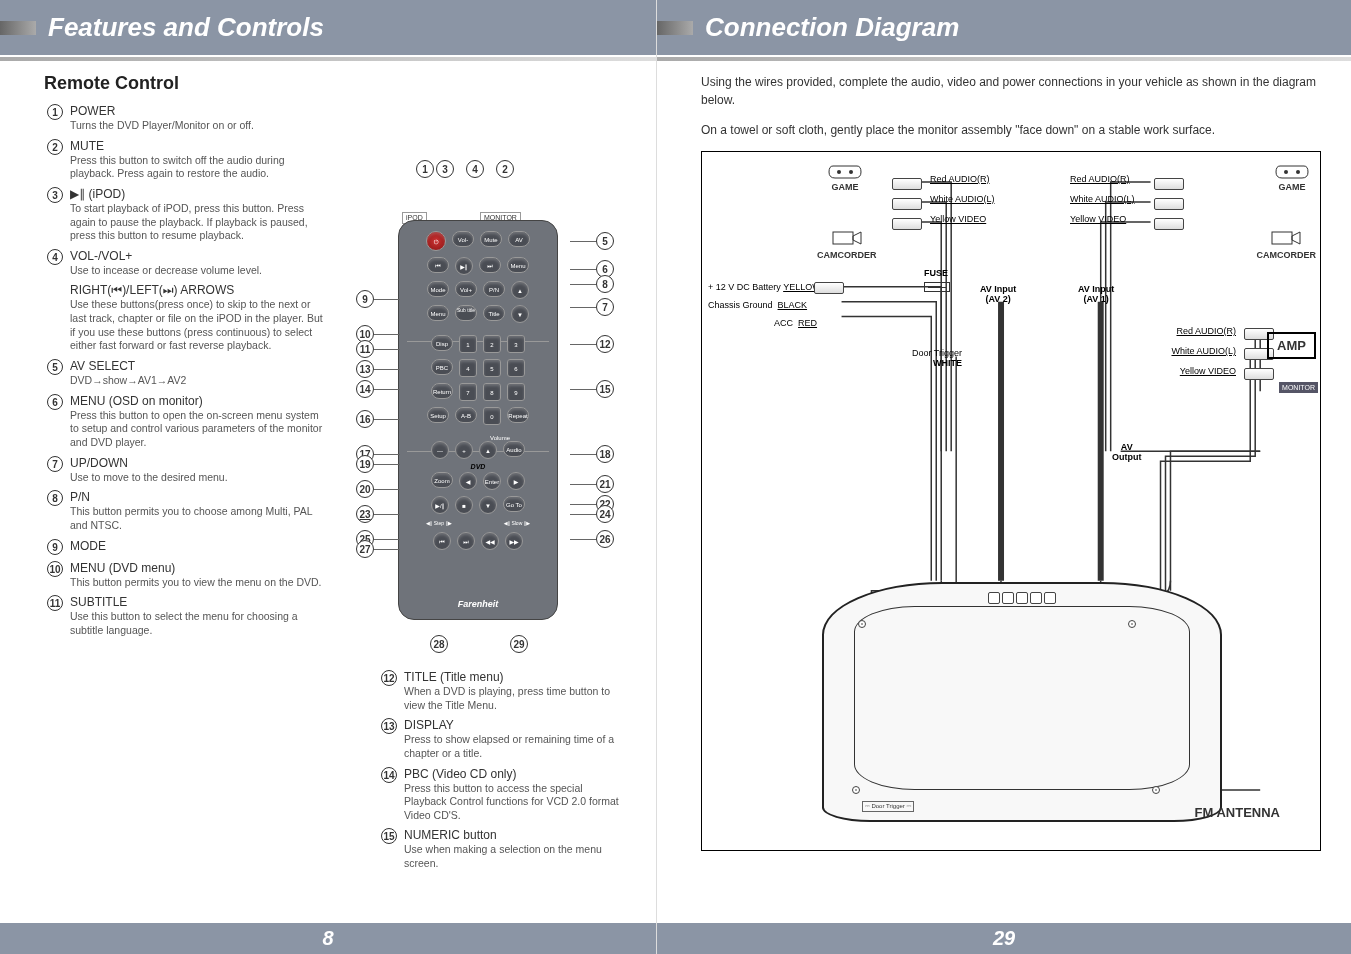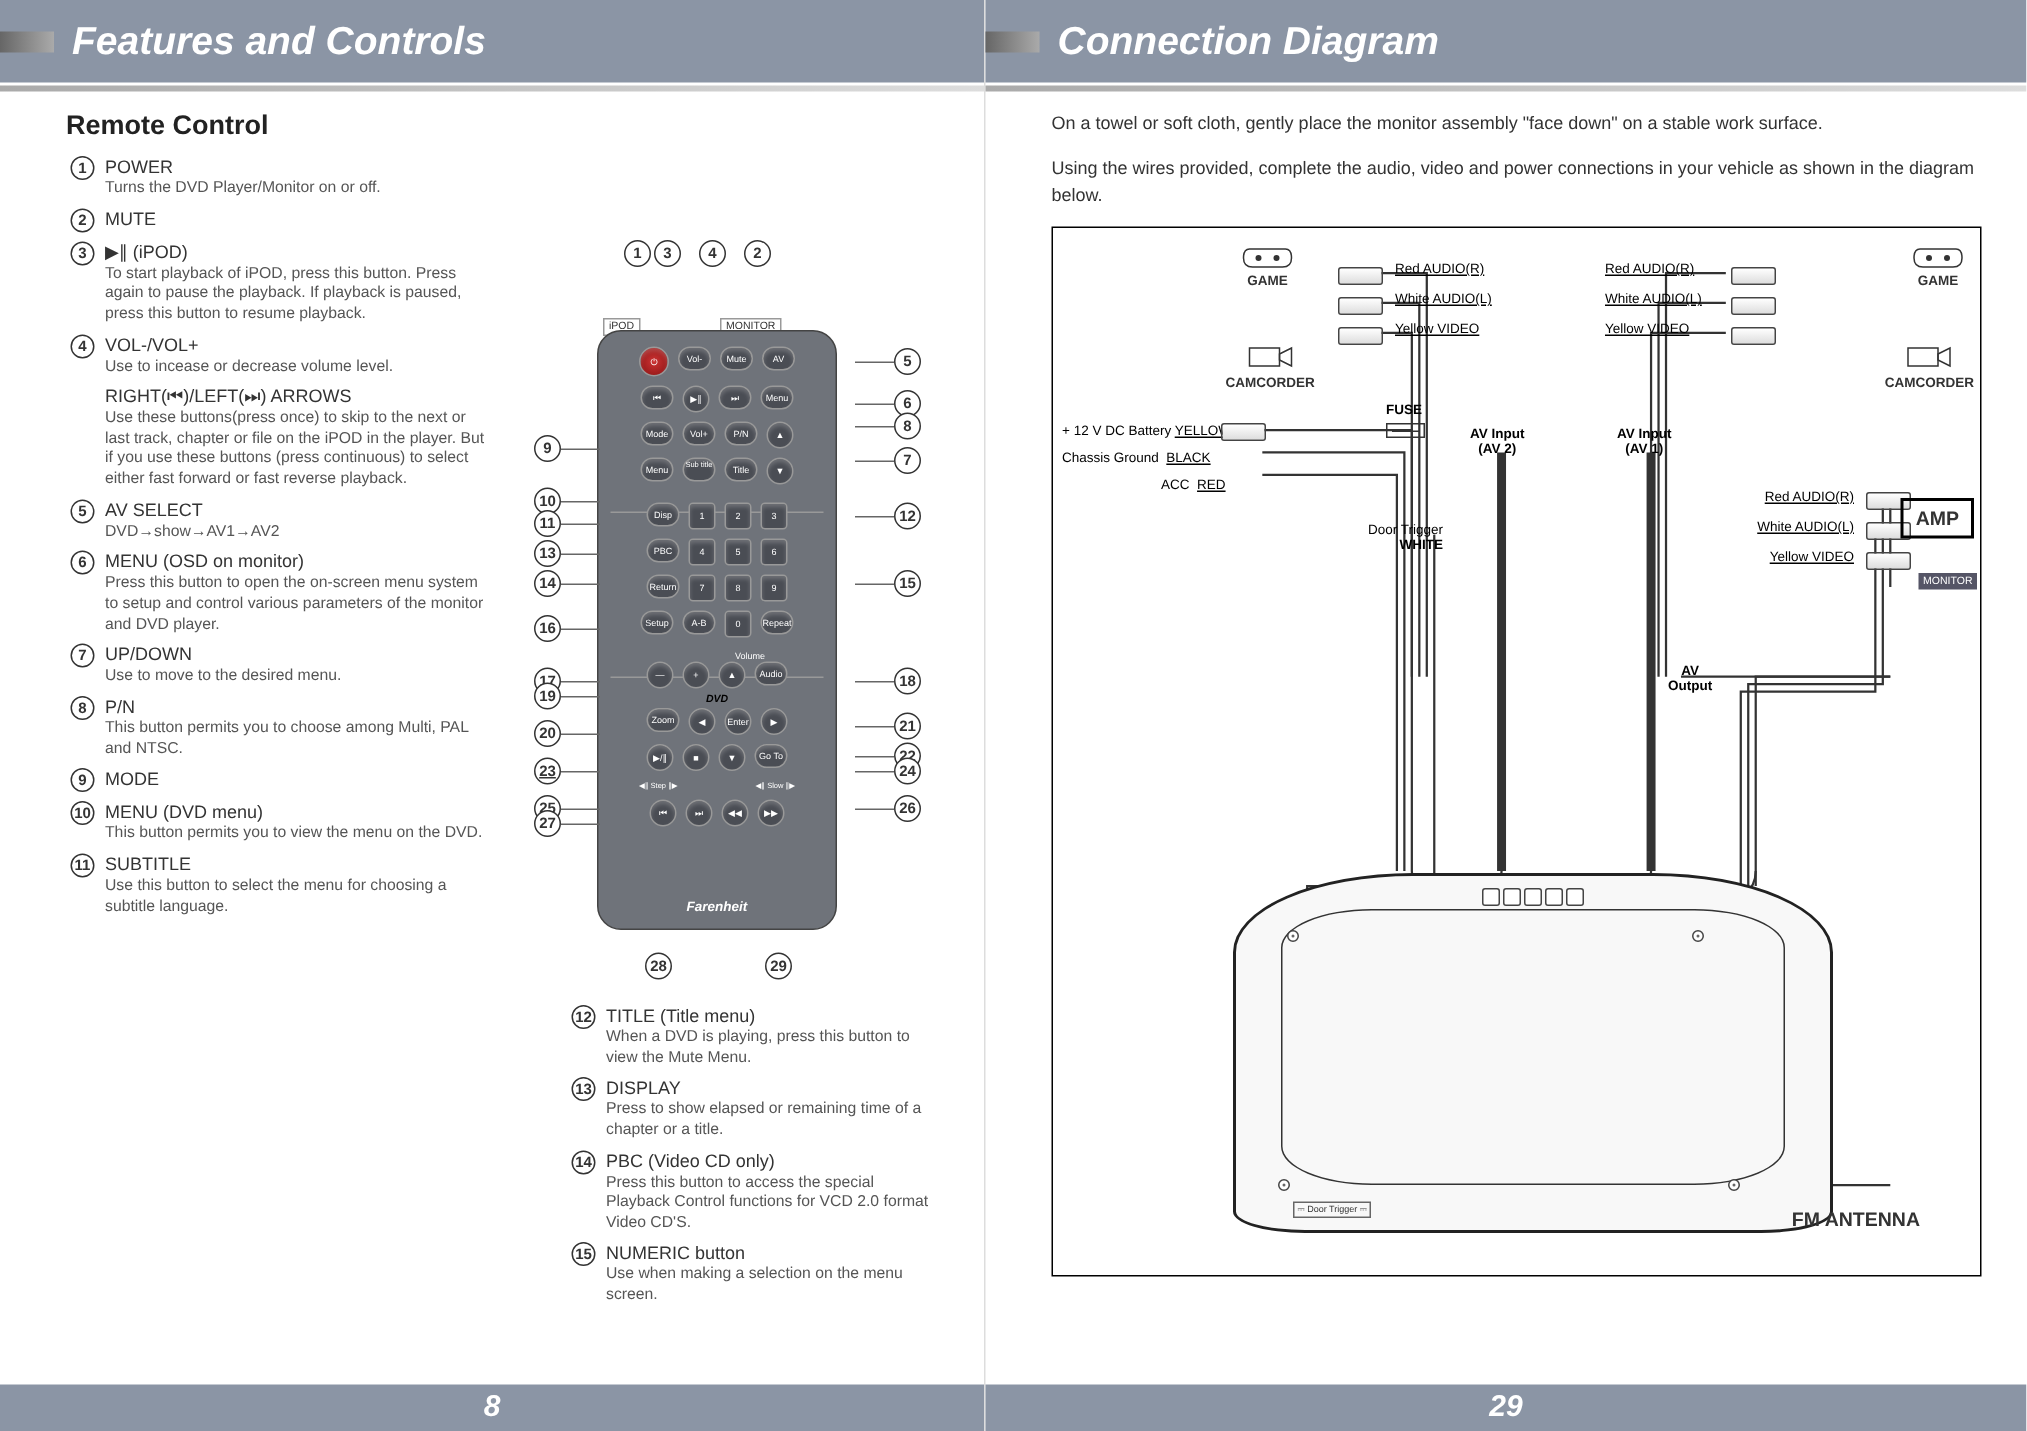--- a/index.html
+++ b/index.html
@@ -146,20 +146,21 @@
           <div class="feat-num"><span>1</span></div>
           <div class="feat-text">
             <div class="t">POWER</div>
             <div class="d">Turns the DVD Player/Monitor on or off.</div>
           </div>
         </div>
         <div class="feat-item">
           <div class="feat-num"><span>2</span></div>
           <div class="feat-text">
             <div class="t">MUTE</div>
+            <div class="d">Press this button to switch off the audio during playback. Press again to restore the audio.</div>
           </div>
         </div>
         <div class="feat-item">
           <div class="feat-num"><span>3</span></div>
           <div class="feat-text">
             <div class="t">▶∥ (iPOD)</div>
             <div class="d">To start playback of iPOD, press this button. Press again to pause the playback. If playback is paused, press this button to resume playback.</div>
           </div>
         </div>
         <div class="feat-item">
@@ -383,21 +384,21 @@
 
       <span class="callout-num" style="left:70px; top:475px">28</span>
       <span class="callout-num" style="left:150px; top:475px">29</span>
     </div>
 
     <div class="feat-col2" id="featB">
         <div class="feat-item">
           <div class="feat-num"><span>12</span></div>
           <div class="feat-text">
             <div class="t">TITLE (Title menu)</div>
-            <div class="d">When a DVD is playing, press this button to view the Mute Menu.</div>
+            <div class="d">When a DVD is playing, press time button to view the Title Menu.</div>
           </div>
         </div>
         <div class="feat-item">
           <div class="feat-num"><span>13</span></div>
           <div class="feat-text">
             <div class="t">DISPLAY</div>
             <div class="d">Press to show elapsed or remaining time of a chapter or a title.</div>
           </div>
         </div>
         <div class="feat-item">
@@ -415,22 +416,22 @@
           </div>
         </div>
       </div>
   </div>
   <div class="pagenum">8</div>
 </div>
 
 <div class="page">
   <div class="hdr">Connection Diagram</div>
   <div class="body">
+    <p class="intro">Using the wires provided, complete the audio, video and power connections in your vehicle as shown in the diagram below.</p>
     <p class="intro">On a towel or soft cloth, gently place the monitor assembly "face down" on a stable work surface.</p>
-    <p class="intro">Using the wires provided, complete the audio, video and power connections in your vehicle as shown in the diagram below.</p>
 
     <div class="diagram">
       <svg class="wires" viewBox="0 0 620 700">
         <g stroke="#333" stroke-width="1.5" fill="none">
 
           <path d="M210 30 H250 V300"></path>
           <path d="M210 50 H245 V300"></path>
           <path d="M210 70 H240 V300"></path>
 
           <path d="M450 30 H410 V300"></path>

